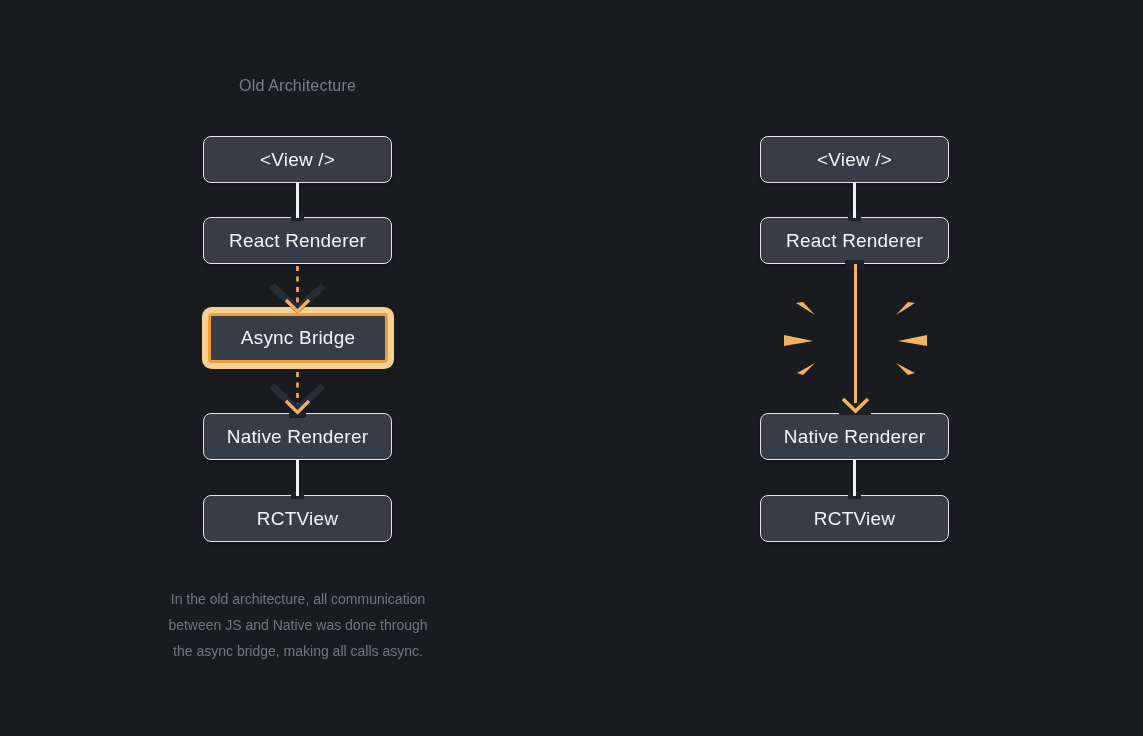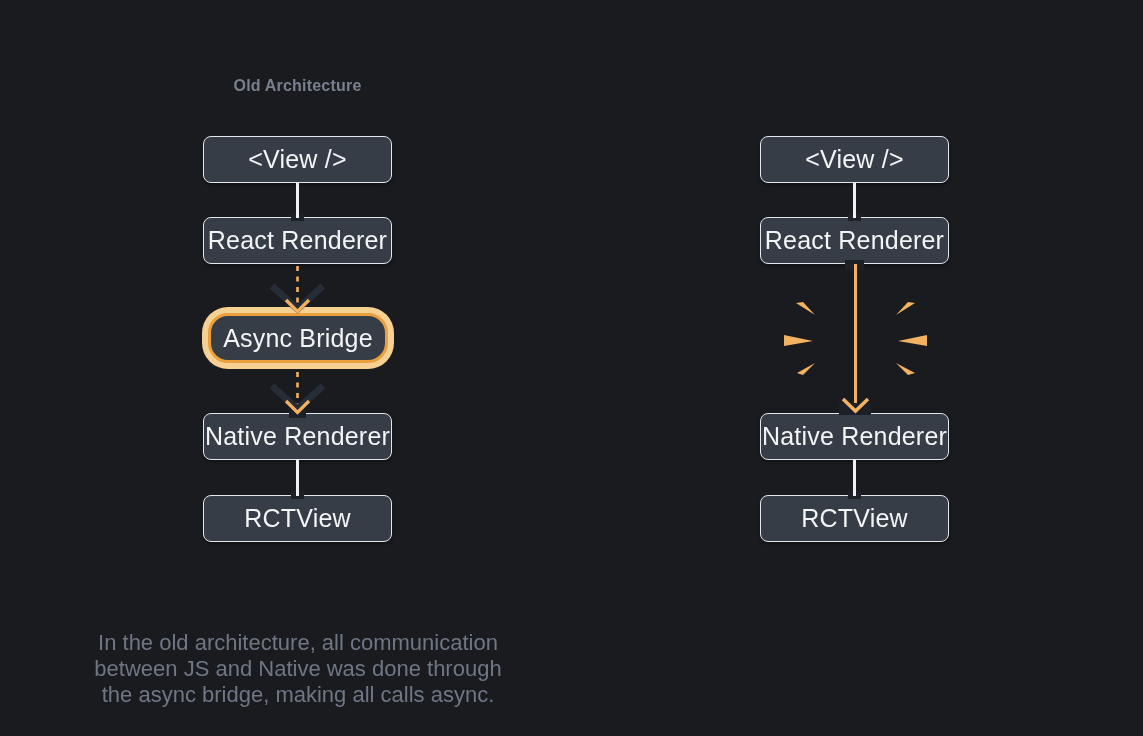--- a/index.html
+++ b/index.html
@@ -7,39 +7,39 @@
     --muted:#6f7785; --titleMuted:#78808e; --orange:#f3b261; --paleOrange:#f7d093;
     --deepOrange:#eb9f3d; --darkChevron:#272d37; --notch:#1d2127; --lineWhite:#eef0f3;
   }
   html,body{margin:0;padding:0;background:var(--bg);}
   .canvas{
     position:relative; width:1143px; height:736px; background:var(--bg);
     font-family:"Liberation Sans","DejaVu Sans",sans-serif; overflow:hidden;
   }
   .panel{position:absolute; inset:0;}
   .col-title{
-    position:absolute; text-align:center; font-size:16px; font-weight:700;
+    position:absolute; text-align:center; font-size:16px; font-weight:400;
     color:var(--titleMuted); letter-spacing:.2px;
   }
   .box{
     position:absolute; box-sizing:border-box;
     background:var(--boxBg); border:1.5px solid var(--boxBorder); border-radius:8px;
     display:flex; align-items:center; justify-content:center;
-    color:var(--boxText); font-size:25px; font-weight:500; letter-spacing:.2px;
+    color:var(--boxText); font-size:19px; font-weight:500; letter-spacing:.2px;
     box-shadow:0 2px 3px rgba(0,0,0,.35);
   }
   .box.highlight{
-    border:3px solid var(--deepOrange); border-radius:20px;
+    border:3px solid var(--deepOrange); border-radius:4px;
     box-shadow:0 0 0 6px var(--paleOrange);
   }
   .vline{position:absolute; width:3px; background:var(--lineWhite);}
   .notch{position:absolute; background:var(--notch);}
   .caption{
     position:absolute; width:470px; text-align:center; white-space:pre-line;
-    font-size:22px; line-height:26px; font-weight:500; color:var(--muted);margin-top:44px;
+    font-size:14px; line-height:26px; font-weight:500; color:var(--muted);
   }
   svg{position:absolute; overflow:visible; display:block;}
   .dash-line{stroke:var(--orange); stroke-width:2.6; stroke-dasharray:5 5.5; fill:none;}
   .solid-line{stroke:var(--orange); stroke-width:3; fill:none;}
   .chev-dark{stroke:var(--darkChevron); stroke-width:7; fill:none;}
   .chev-orange{stroke:var(--orange); stroke-width:3.2; fill:none;}
   .chev-orange-big{stroke:var(--orange); stroke-width:3.5; fill:none;}
   .spark{fill:var(--orange);}
   .svg-notch{fill:var(--notch);}
 </style>

